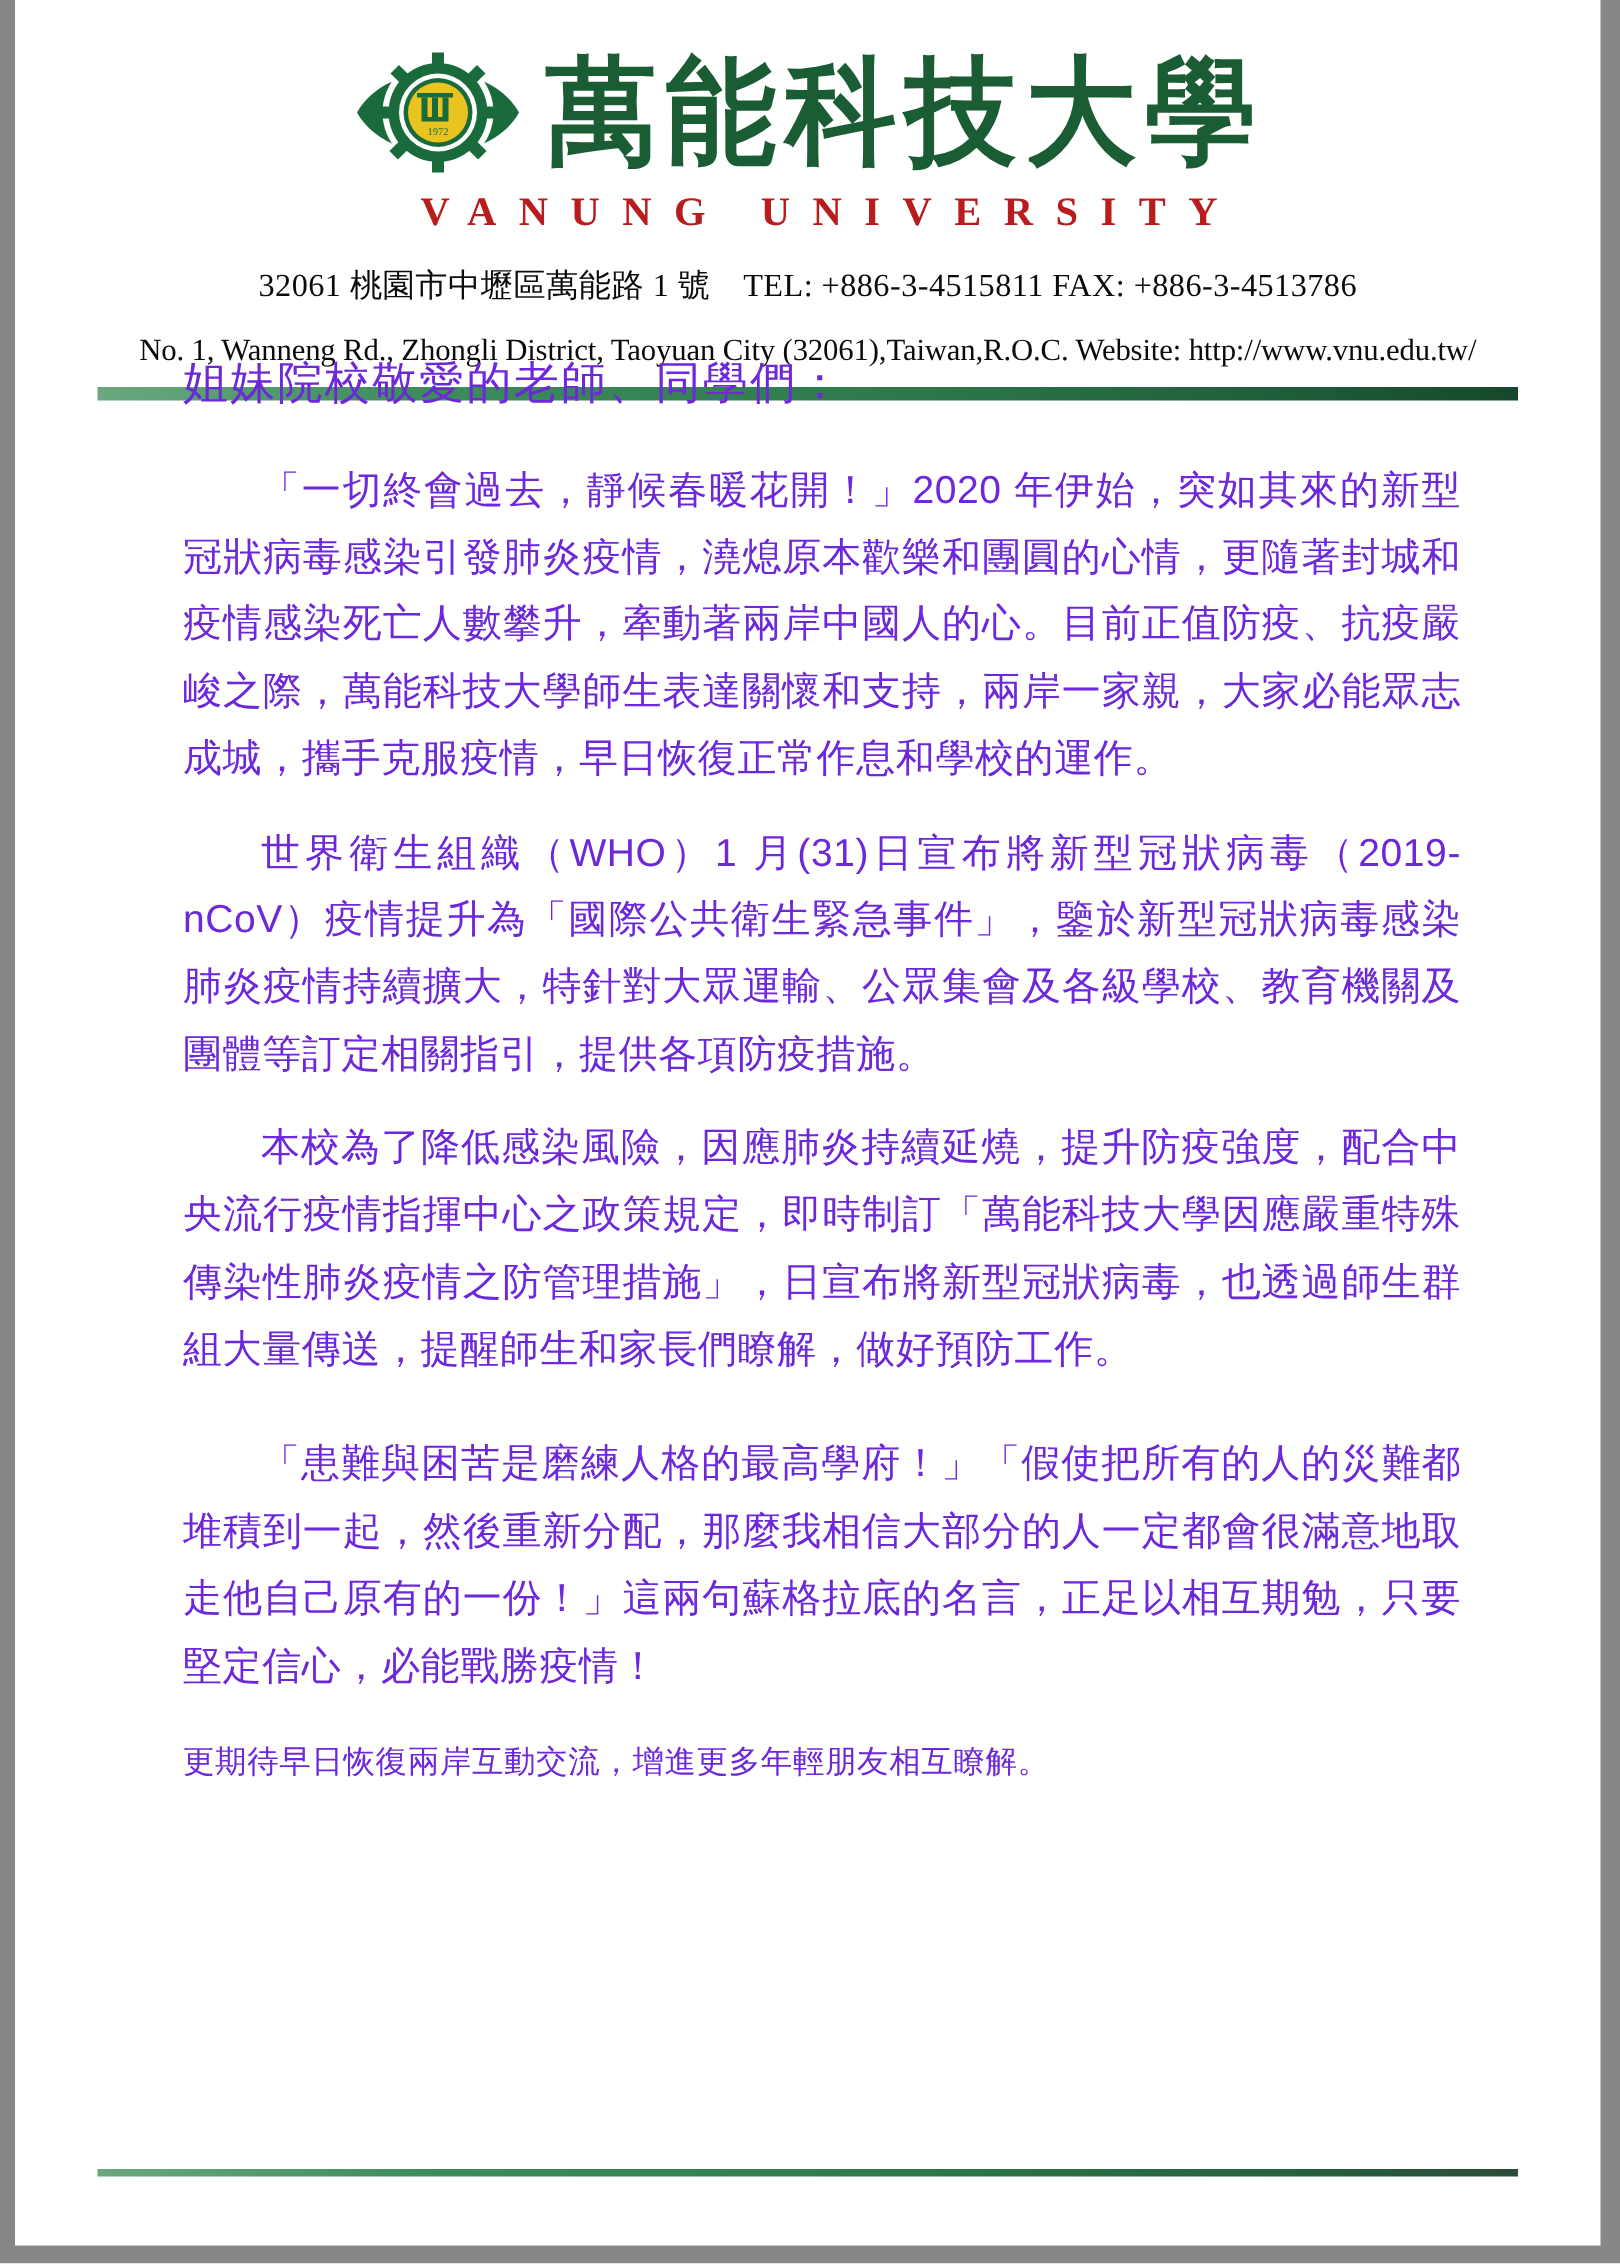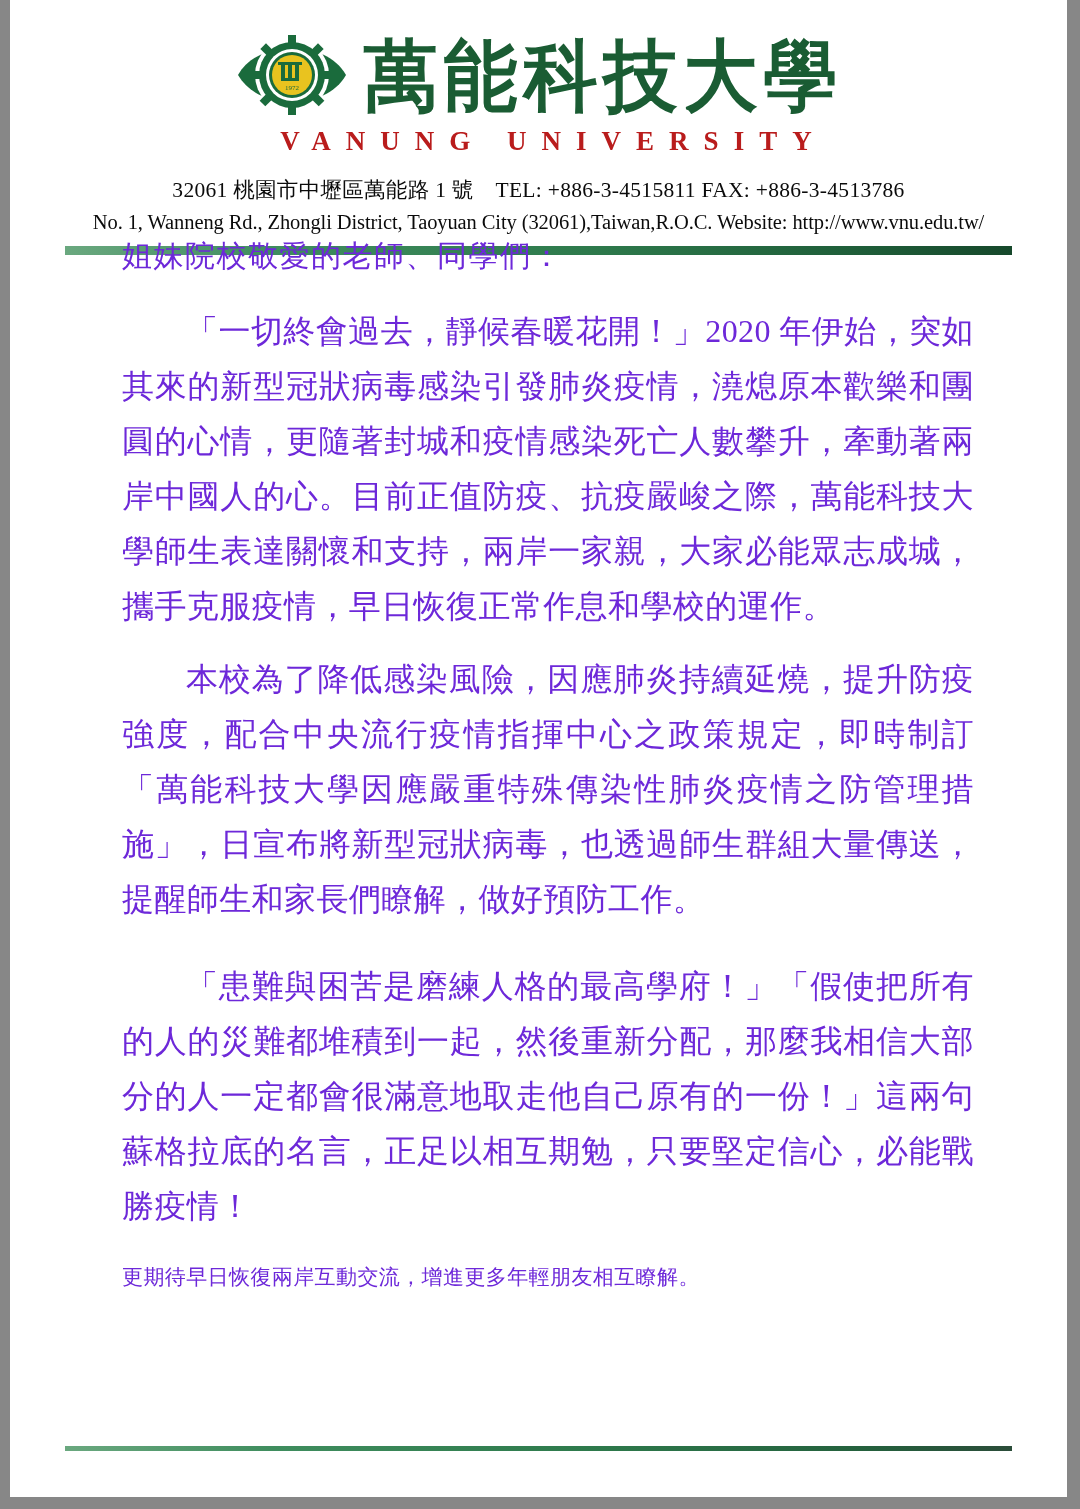--- a/index.html
+++ b/index.html
@@ -80,21 +80,21 @@
     color: #0b0b0b;
     white-space: nowrap;
   }
   .addr-cn {
     font-size: 21.5px;
     margin-top: 18px;
     letter-spacing: 0.3px;
   }
   .addr-en {
     font-size: 20.5px;
-    margin-top: 7px;
+    margin-top: 19px;
     letter-spacing: -0.1px;
   }
 
   .rule-top {
     margin: 12px 55px 0 55px;
     height: 9px;
     background: linear-gradient(to right, #6aa87f 0%, #3f8d5e 22%, #2e7a4c 55%, #1e5c38 85%, #16482b 100%);
   }
   .rule-bottom {
     position: absolute;
@@ -114,22 +114,22 @@
     color: #6d28d9;
   }
   .salutation {
     font-family: "DejaVu Serif", "Liberation Serif", serif;
     font-size: 30px;
     letter-spacing: 1.5px;
     line-height: 1.2;
     margin-bottom: 30px;
   }
   .para {
-    font-family: Liberation Serif, serif;
-    font-size: 32px;
+    font-family: Liberation Sans, sans-serif;
+    font-size: 26px;
     line-height: 1.72;
     text-align: justify;
     text-justify: inter-ideograph;
     text-indent: 2em;
     letter-spacing: 0.4px;
     margin: 0 0 18px 0;
   }
   .para.spaced-before { margin-top: 32px; }
 
   
@@ -194,20 +194,21 @@
     <div class="addr addr-en">No. 1, Wanneng Rd., Zhongli District, Taoyuan City (32061),Taiwan,R.O.C. Website: http://www.vnu.edu.tw/</div>
 
     <div class="rule-top"></div>
   </div>
 
   <div class="letter-body">
 
     <div class="salutation">姐妹院校敬愛的老師、同學們：</div>
 
     <p class="para">「一切終會過去，靜候春暖花開！」2020 年伊始，突如其來的新型冠狀病毒感染引發肺炎疫情，澆熄原本歡樂和團圓的心情，更隨著封城和疫情感染死亡人數攀升，牽動著兩岸中國人的心。目前正值防疫、抗疫嚴峻之際，萬能科技大學師生表達關懷和支持，兩岸一家親，大家必能眾志成城，攜手克服疫情，早日恢復正常作息和學校的運作。</p>
+    <p class="para">世界衛生組織（WHO）1 月(31)日宣布將新型冠狀病毒（2019-nCoV）疫情提升為「國際公共衛生緊急事件」，鑒於新型冠狀病毒感染肺炎疫情持續擴大，特針對大眾運輸、公眾集會及各級學校、教育機關及團體等訂定相關指引，提供各項防疫措施。</p>
     <p class="para">本校為了降低感染風險，因應肺炎持續延燒，提升防疫強度，配合中央流行疫情指揮中心之政策規定，即時制訂「萬能科技大學因應嚴重特殊傳染性肺炎疫情之防管理措施」，日宣布將新型冠狀病毒，也透過師生群組大量傳送，提醒師生和家長們瞭解，做好預防工作。</p>
     <p class="para spaced-before">「患難與困苦是磨練人格的最高學府！」「假使把所有的人的災難都堆積到一起，然後重新分配，那麼我相信大部分的人一定都會很滿意地取走他自己原有的一份！」這兩句蘇格拉底的名言，正足以相互期勉，只要堅定信心，必能戰勝疫情！</p>
 
     <div class="closing-line">更期待早日恢復兩岸互動交流，增進更多年輕朋友相互瞭解。</div>
 
   </div>
 
   <div class="rule-bottom"></div>
 </div>
 

